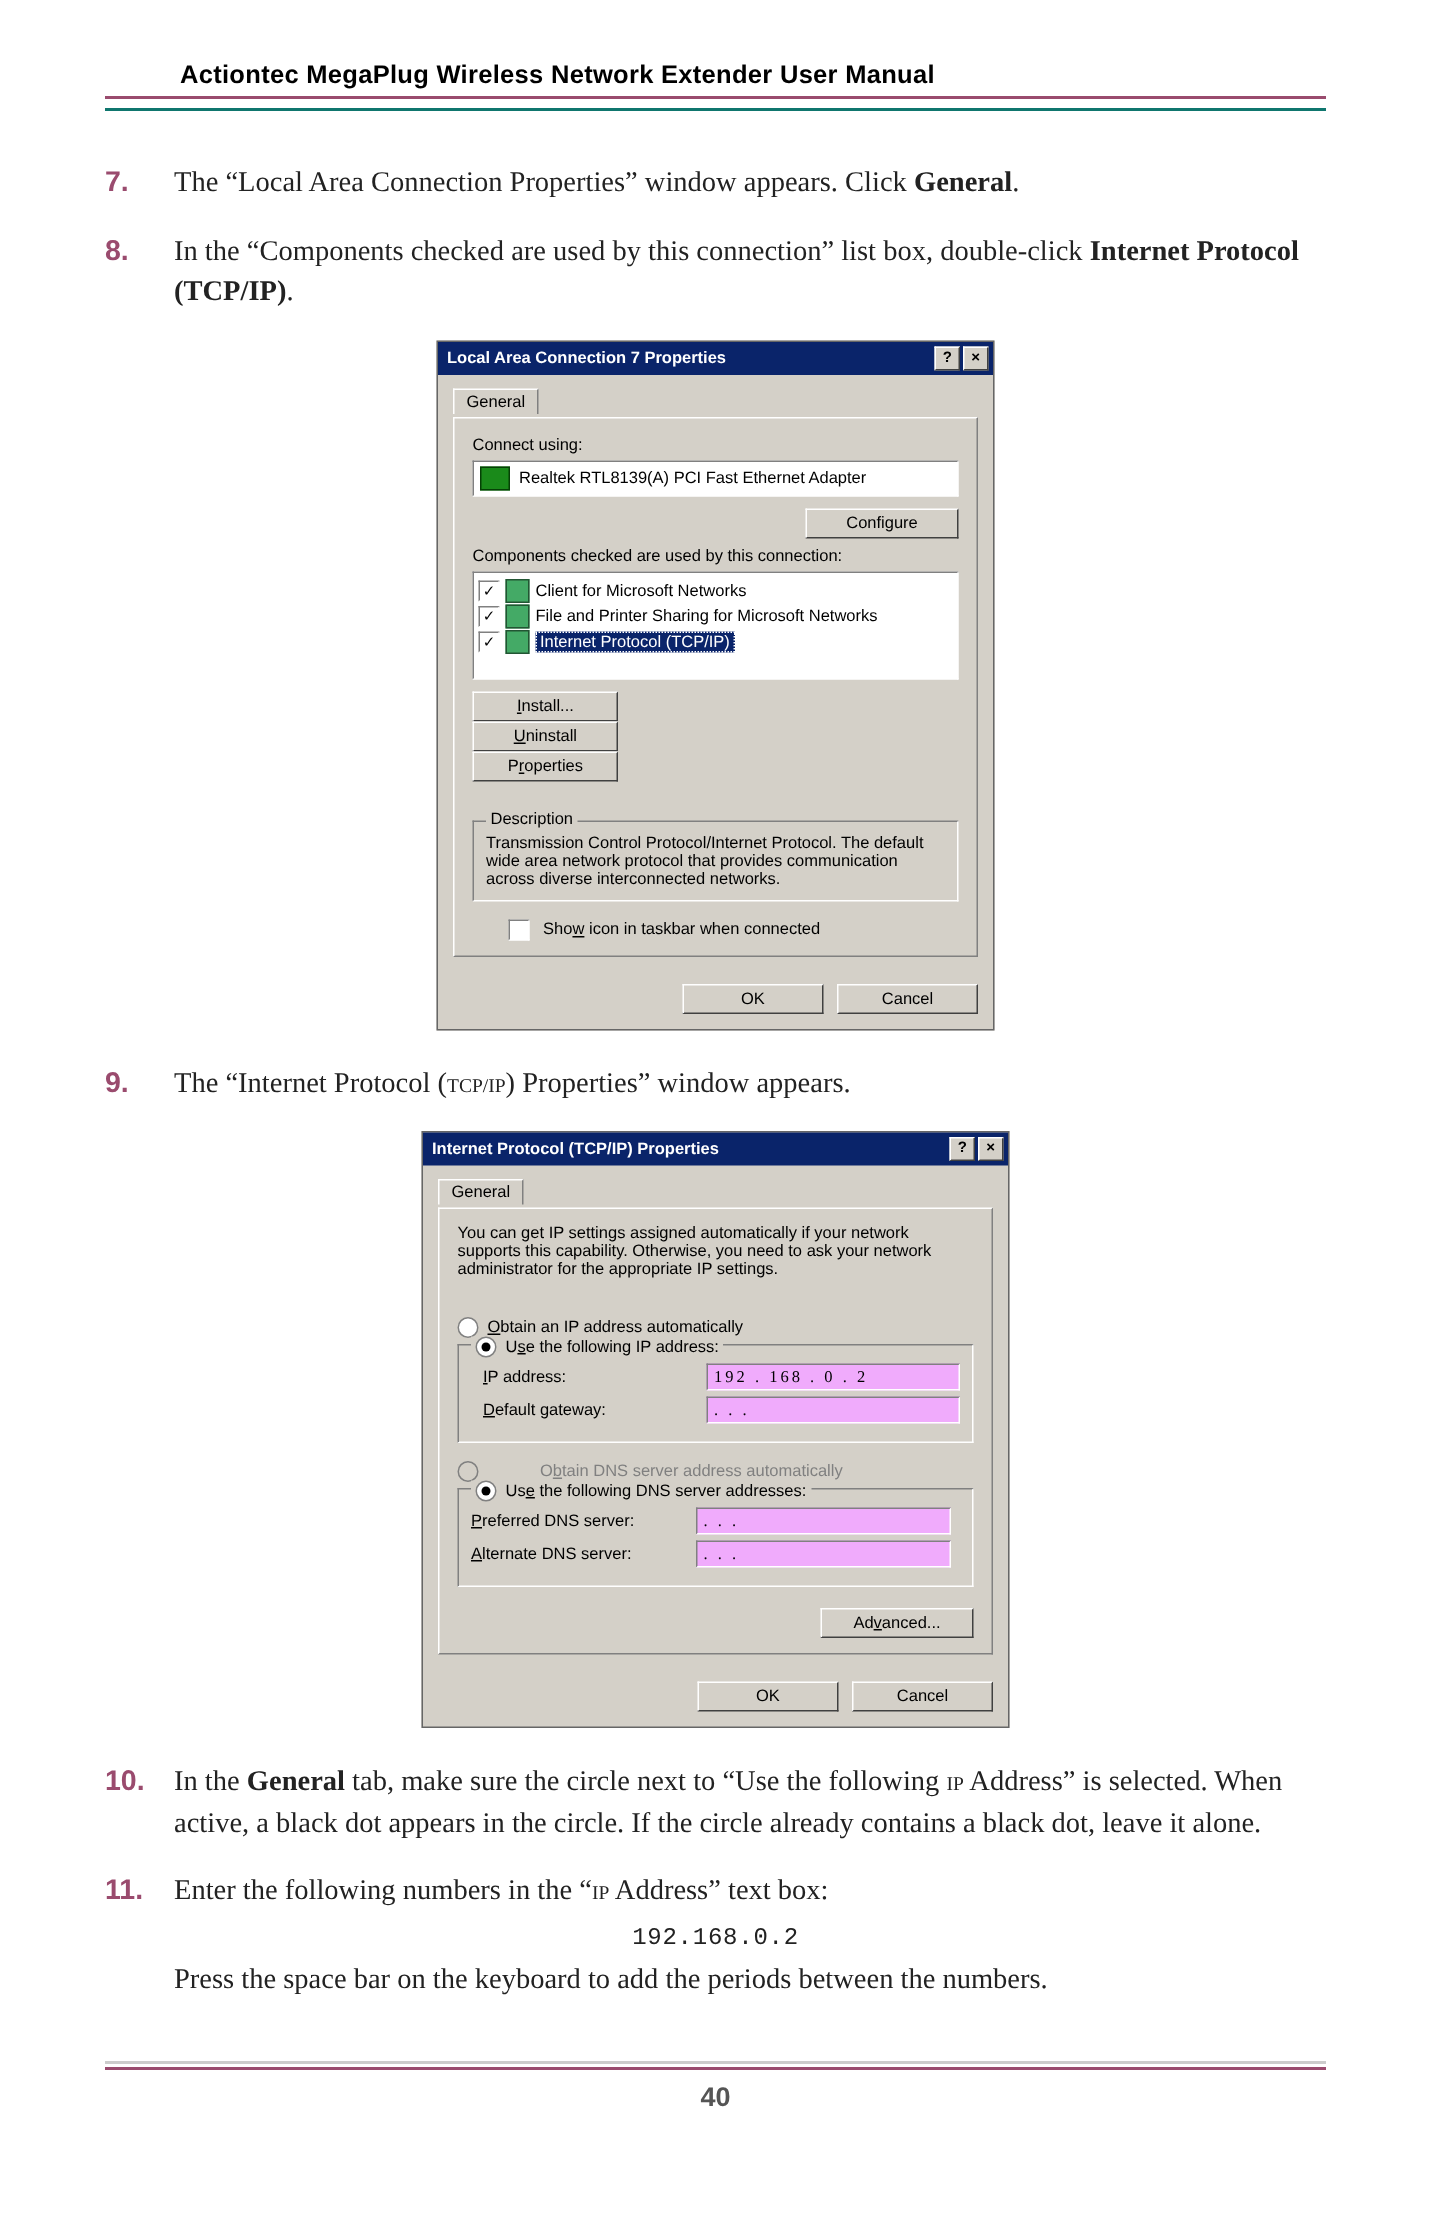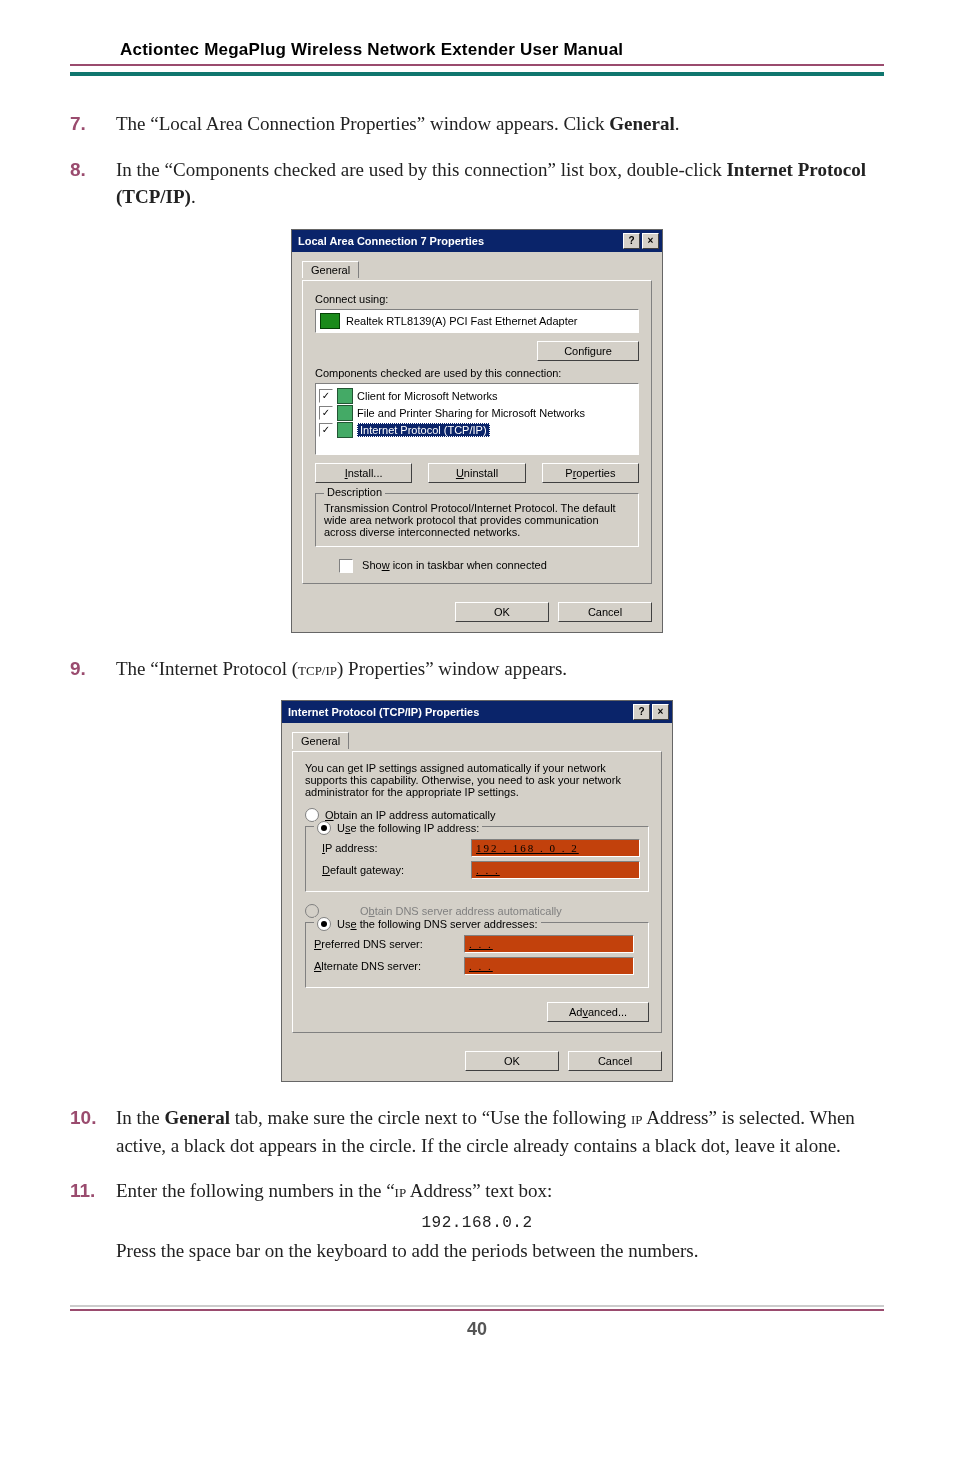--- a/index.html
+++ b/index.html
@@ -9,21 +9,21 @@
     background: #fff;
     color: #000;
     width: 954px;
   }
   .page {
     padding: 40px 70px 30px 70px;
     box-sizing: border-box;
   }
   .header-wrap {
     padding-bottom: 6px;
-    border-bottom: 4px solid #0f766e;
+    border-bottom: 2px solid #0f766e;
     margin-bottom: 34px;
   }
   .header-inner {
     padding: 0 0 4px 50px;
     border-bottom: 2px solid #9a4b6e;
   }
   .header-title {
     font-family: Arial, Helvetica, sans-serif;
     font-weight: bold;
     font-size: 17px;
@@ -122,50 +122,49 @@
     border-right-color:#404040; border-bottom-color:#404040;
     background:#d4d0c8;
     padding:3px 10px;
     text-align:center;
   }
   .adapter-row { display:flex; align-items:center; gap:6px;}
   .icon-nic {
     width:18px; height:14px; background:#1a8a1a;
     border:1px solid #054005; display:inline-block; position:relative;
   }
-  .btn-row { display:flex; justify-content:space-between; margin-top:8px;}
+  .btn-row { display:flex; justify-content:space-between; margin-top:8px;flex-direction:column;}
   .btn-row .raised-btn { width: 30%; box-sizing:border-box; }
   .comp-list {
     border:1px solid #808080; border-right-color:#fff; border-bottom-color:#fff;
     background:#fff; height: 64px; padding:3px 3px; overflow:hidden;
   }
   .comp-list .item { display:flex; align-items:center; gap:4px; margin:1px 0; }
   .chk {
     width:12px;height:12px;border:1px solid #808080;
     border-right-color:#fff;border-bottom-color:#fff;background:#fff;
     display:inline-flex;align-items:center;justify-content:center;font-size:10px;
   }
   .comp-icon { width:14px;height:14px;display:inline-block;background:#4a6; border:1px solid #253;}
   .sel { background:#0a246a; color:#fff; border:1px dotted #fff; padding:0 2px;}
   .group {
     border:1px solid #808080; border-right-color:#fff; border-bottom-color:#fff;
-    padding: 8px 8px; margin-top:10px; position:relative;
+    padding: 8px 8px; margin-top:26px; position:relative;
   }
   .group .legend {
     position:absolute; top:-8px; left:8px; background:#d4d0c8; padding:0 3px;
   }
   .dialog-footer { padding: 8px 10px 10px 0; text-align:right;}
   .dialog-footer .raised-btn { width:72px; margin-left:6px;}
   .row2 { display:flex; align-items:center; margin:4px 0;}
   .row2 .lab { width: 150px; }
   .ipbox {
     border:1px solid #808080; border-right-color:#fff; border-bottom-color:#fff;
-    background:#c2410c; width:160px; padding:2px 4px; letter-spacing:2px;
+    background:#f0abfc; width:160px; padding:2px 4px; letter-spacing:2px;
     font-family: Tahoma;
-    text-decoration: underline;
   }
   .radio-row { display:flex; align-items:center; gap:6px; margin:4px 0;}
   .radio {
     width:12px;height:12px;border:1px solid #808080;border-radius:50%;
     background:#fff; display:inline-flex; align-items:center; justify-content:center;
   }
   .radio .dot{ width:6px;height:6px;background:#000;border-radius:50%;}
   .checkbox-sq {
     width:12px;height:12px;border:1px solid #808080;
     border-right-color:#fff;border-bottom-color:#fff;background:#fff;
@@ -287,21 +286,21 @@
         <span class="controls">
           <span class="ctl">?</span>
           <span class="ctl">×</span>
         </span>
       </div>
       <div class="win-body">
         <div class="tab-strip">
           <span class="tab">General</span>
         </div>
         <div class="tab-panel">
-          <div style="margin-bottom:10px;">You can get IP settings assigned automatically if your network supports this capability. Otherwise, you need to ask your network administrator for the appropriate IP settings.</div>
+          <div style="margin-bottom:26px;">You can get IP settings assigned automatically if your network supports this capability. Otherwise, you need to ask your network administrator for the appropriate IP settings.</div>
 
           <div class="radio-row">
             <span class="radio"></span>
             <span><span class="underline">O</span>btain an IP address automatically</span>
           </div>
 
           <div class="group" style="margin-top:4px;padding-left:16px;">
             <span class="legend radio-row" style="top:-10px;">
               <span class="radio">
                   <span class="dot"></span>

